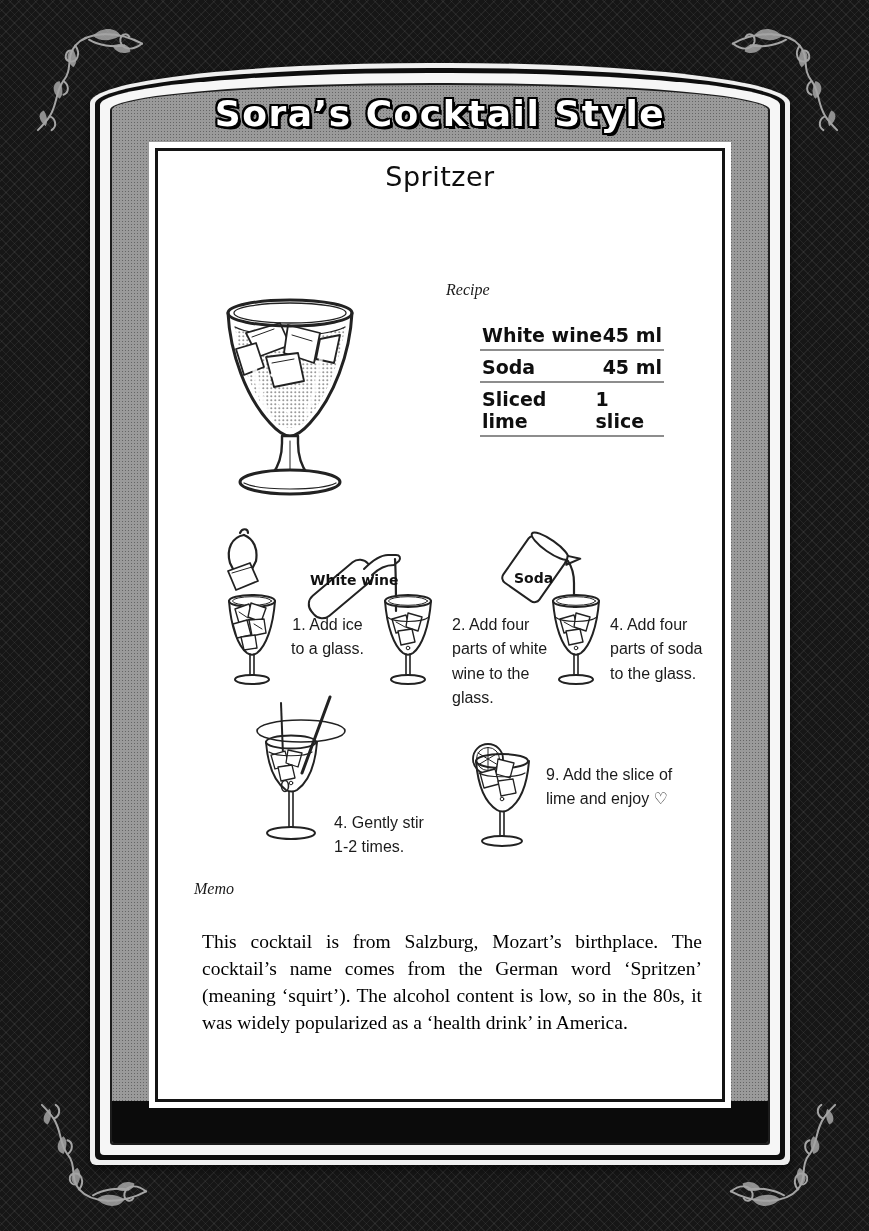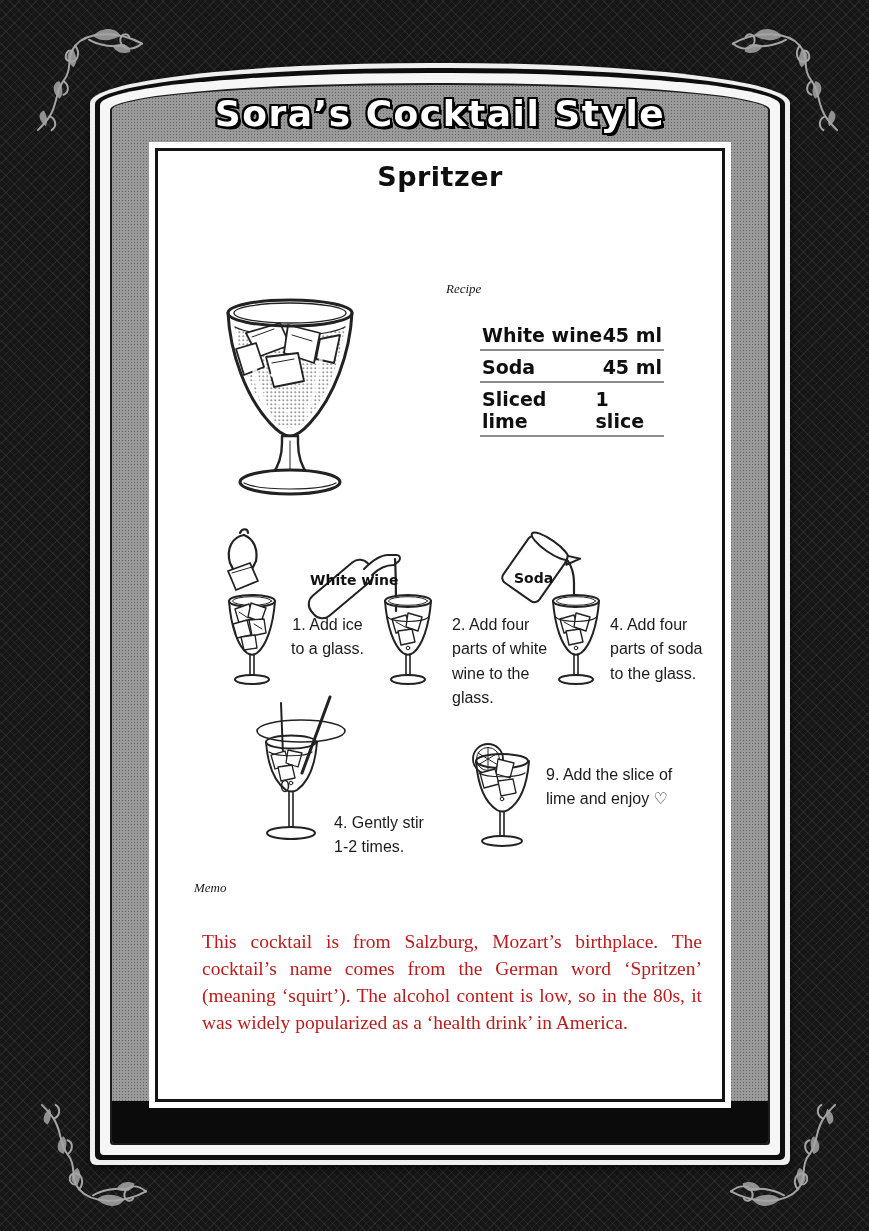--- a/index.html
+++ b/index.html
@@ -21,34 +21,34 @@
     background-color:#9a9a9a;
     background-image:radial-gradient(rgba(35,35,35,.45) .8px,transparent 1px);
     background-size:3px 3px;
     border-radius:320px 320px 2px 2px/25px 25px 2px 2px;}
   .mat-bottom{position:absolute;left:0;right:0;bottom:0;height:42px;background:#0b0b0b;}
   .title-band{position:relative;height:57px;display:flex;align-items:center;justify-content:center;}
   .header-title{font-family:"DejaVu Sans",sans-serif;font-weight:700;font-size:36px;letter-spacing:1.5px;color:#fff;
     text-shadow:-2px -2px 0 #000,2px -2px 0 #000,-2px 2px 0 #000,2px 2px 0 #000,-2px 0 0 #000,2px 0 0 #000,0 -2px 0 #000,0 2px 0 #000,3px 3px 0 #000;}
   .card-outer{position:relative;z-index:1;flex:1;margin:0 37px 35px;background:#fff;padding:6px;display:flex;}
   .card{flex:1;border:3px solid #141414;background:#fff;position:relative;}
-  .card-title{position:absolute;left:0;right:0;top:10px;text-align:center;font-family:"DejaVu Sans",sans-serif;font-weight:700;font-size:27px;color:#0f0f0f;letter-spacing:.5px;}
-  .recipe-label,.memo-label{position:absolute;font-family:"Liberation Serif",serif;font-style:italic;font-size:13px;color:#1a1a1a;}
+  .card-title{position:absolute;left:0;right:0;top:10px;text-align:center;font-family:"DejaVu Sans",sans-serif;font-weight:400;font-size:27px;color:#0f0f0f;letter-spacing:.5px;}
+  .recipe-label,.memo-label{position:absolute;font-family:"Liberation Serif",serif;font-style:italic;font-size:16px;color:#1a1a1a;}
   .recipe-label{left:288px;top:130px;}
   .memo-label{left:36px;top:729px;}
   .recipe-table{position:absolute;left:322px;top:168px;width:184px;}
   .ing-row{display:flex;justify-content:space-between;align-items:baseline;border-bottom:2px solid #8d8d8d;
     padding:5px 2px 3px 2px;font-family:"DejaVu Sans",sans-serif;font-weight:700;font-size:19px;color:#0f0f0f;}
   .step-caption{position:absolute;font-size:16px;line-height:1.52;color:#1b1b1b;white-space:pre-line;font-family:"Liberation Sans","DejaVu Sans",sans-serif;}
   #cap1{left:133px;top:462px;text-align:center;}
   #cap2{left:294px;top:462px;width:106px;}
   #cap3{left:452px;top:462px;width:110px;}
   #cap4{left:176px;top:626px;margin-top:34px;}
   #cap5{left:388px;top:612px;width:182px;}
-  .memo-text{position:absolute;left:44px;top:778px;width:500px;font-family:"Liberation Serif",serif;font-size:19.5px;line-height:1.38;color:#b91c1c;text-align:justify;}
+  .memo-text{position:absolute;left:44px;top:778px;width:500px;font-family:"Liberation Serif",serif;font-size:19.5px;line-height:1.38;color:#000000;text-align:justify;}
   .illo{position:absolute;}
   #illo-goblet{left:64px;top:140px;width:140px;height:210px;}
   #illo-s1{left:44px;top:372px;width:100px;height:168px;}
   #illo-s2{left:148px;top:372px;width:150px;height:168px;}
   #illo-s3{left:330px;top:372px;width:140px;height:168px;}
   #illo-s4{left:96px;top:544px;width:100px;height:155px;}
   #illo-s5{left:312px;top:586px;width:90px;height:118px;}
   svg text{font-family:"DejaVu Sans",sans-serif;font-weight:700;fill:#111;}
 </style>
 </head>

